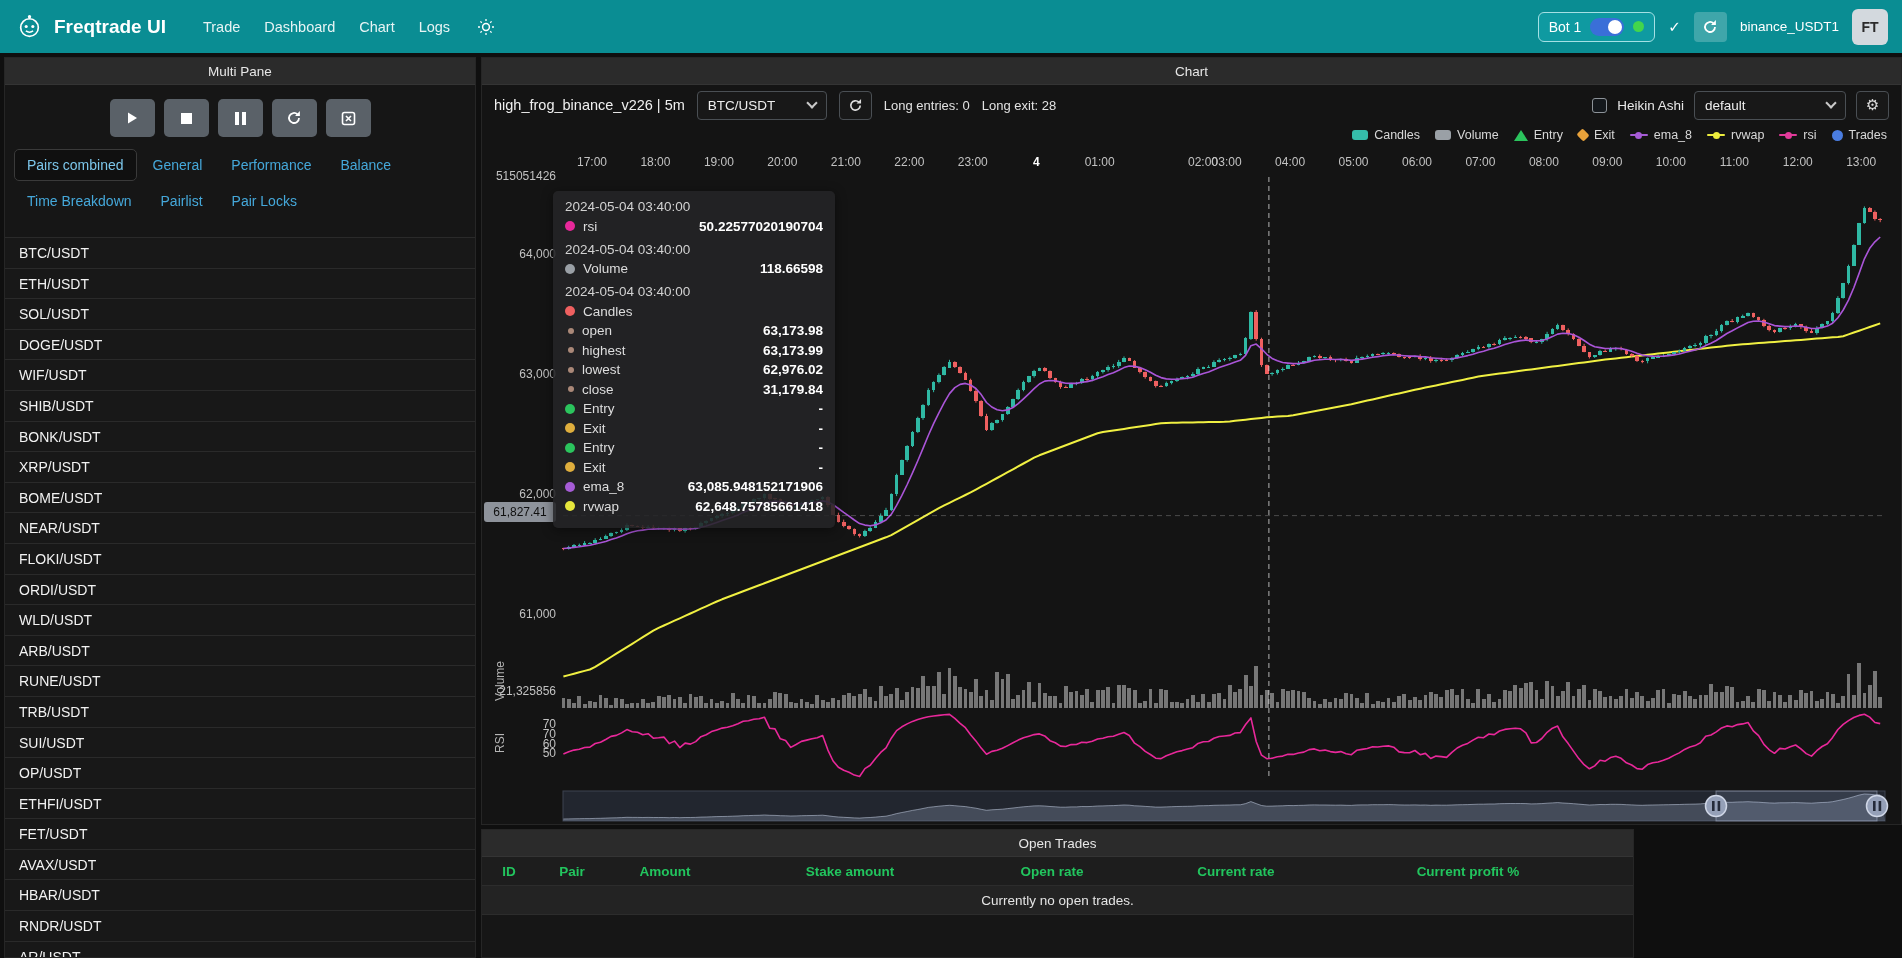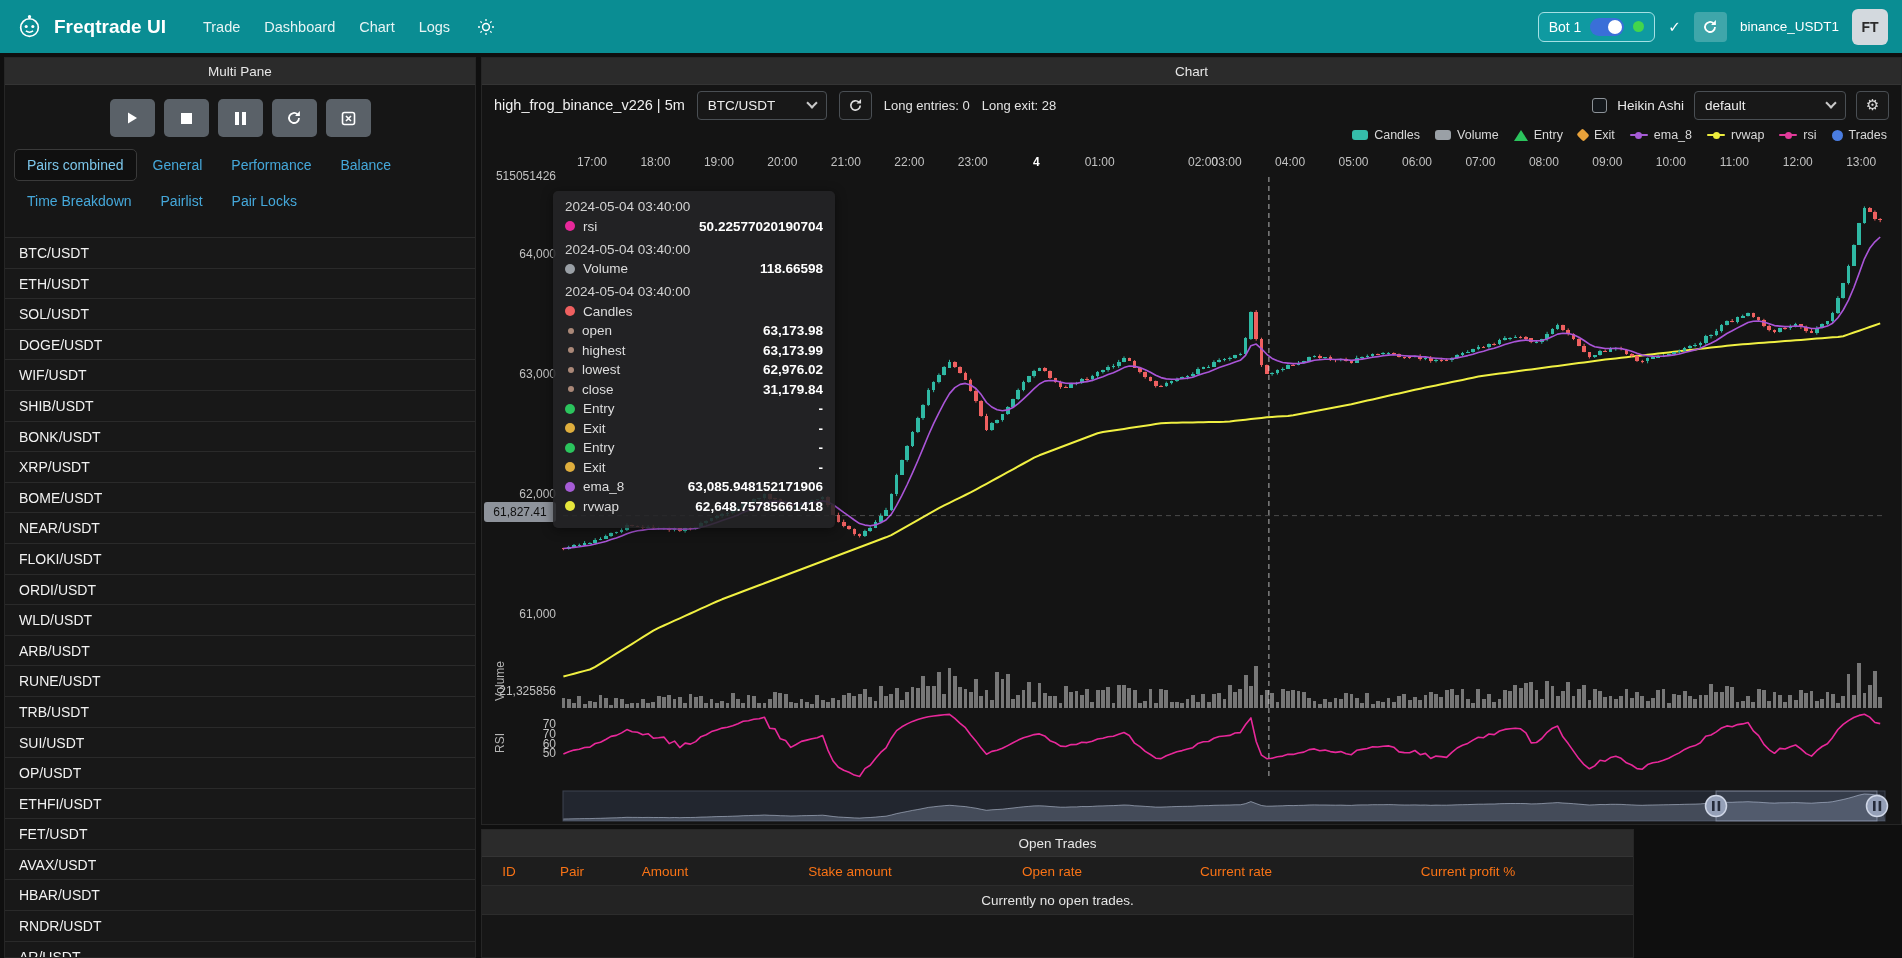--- a/index.html
+++ b/index.html
@@ -99,21 +99,21 @@
   .tt-time{font-size:13.5px;color:#d2d2d2;margin:8px 0 4px}
   .tt-section:first-child .tt-time{margin-top:0}
   .tt-row{display:flex;align-items:center;gap:8px;margin:4.5px 0;font-size:13.5px;color:#ddd}
   .tt-dot{width:10px;height:10px;border-radius:50%;flex:none}
   .tt-dot.small{width:6px;height:6px;margin-left:3px}
   .tt-val{margin-left:auto;font-weight:bold;color:#fff;white-space:nowrap}
 
   
   .trade-cols{position:relative;height:29px;background:#1d1d1d;border-bottom:1px solid #2c2c2c}
   .trade-col{position:absolute;top:0;height:29px;line-height:29px;transform:translateX(-50%);
-    font-size:13.5px;font-weight:normal;color:#f97316;white-space:nowrap}
+    font-size:13.5px;font-weight:bold;color:#22c55e;white-space:nowrap}
   .trade-empty{height:29px;line-height:29px;text-align:center;font-size:13.5px;color:#e4e4e4;
     background:#232323;border-bottom:1px solid #2c2c2c}
 </style>
 </head>
 <body>
 
 <div id="app">
 
   <nav id="navbar">
     <span class="logo">

